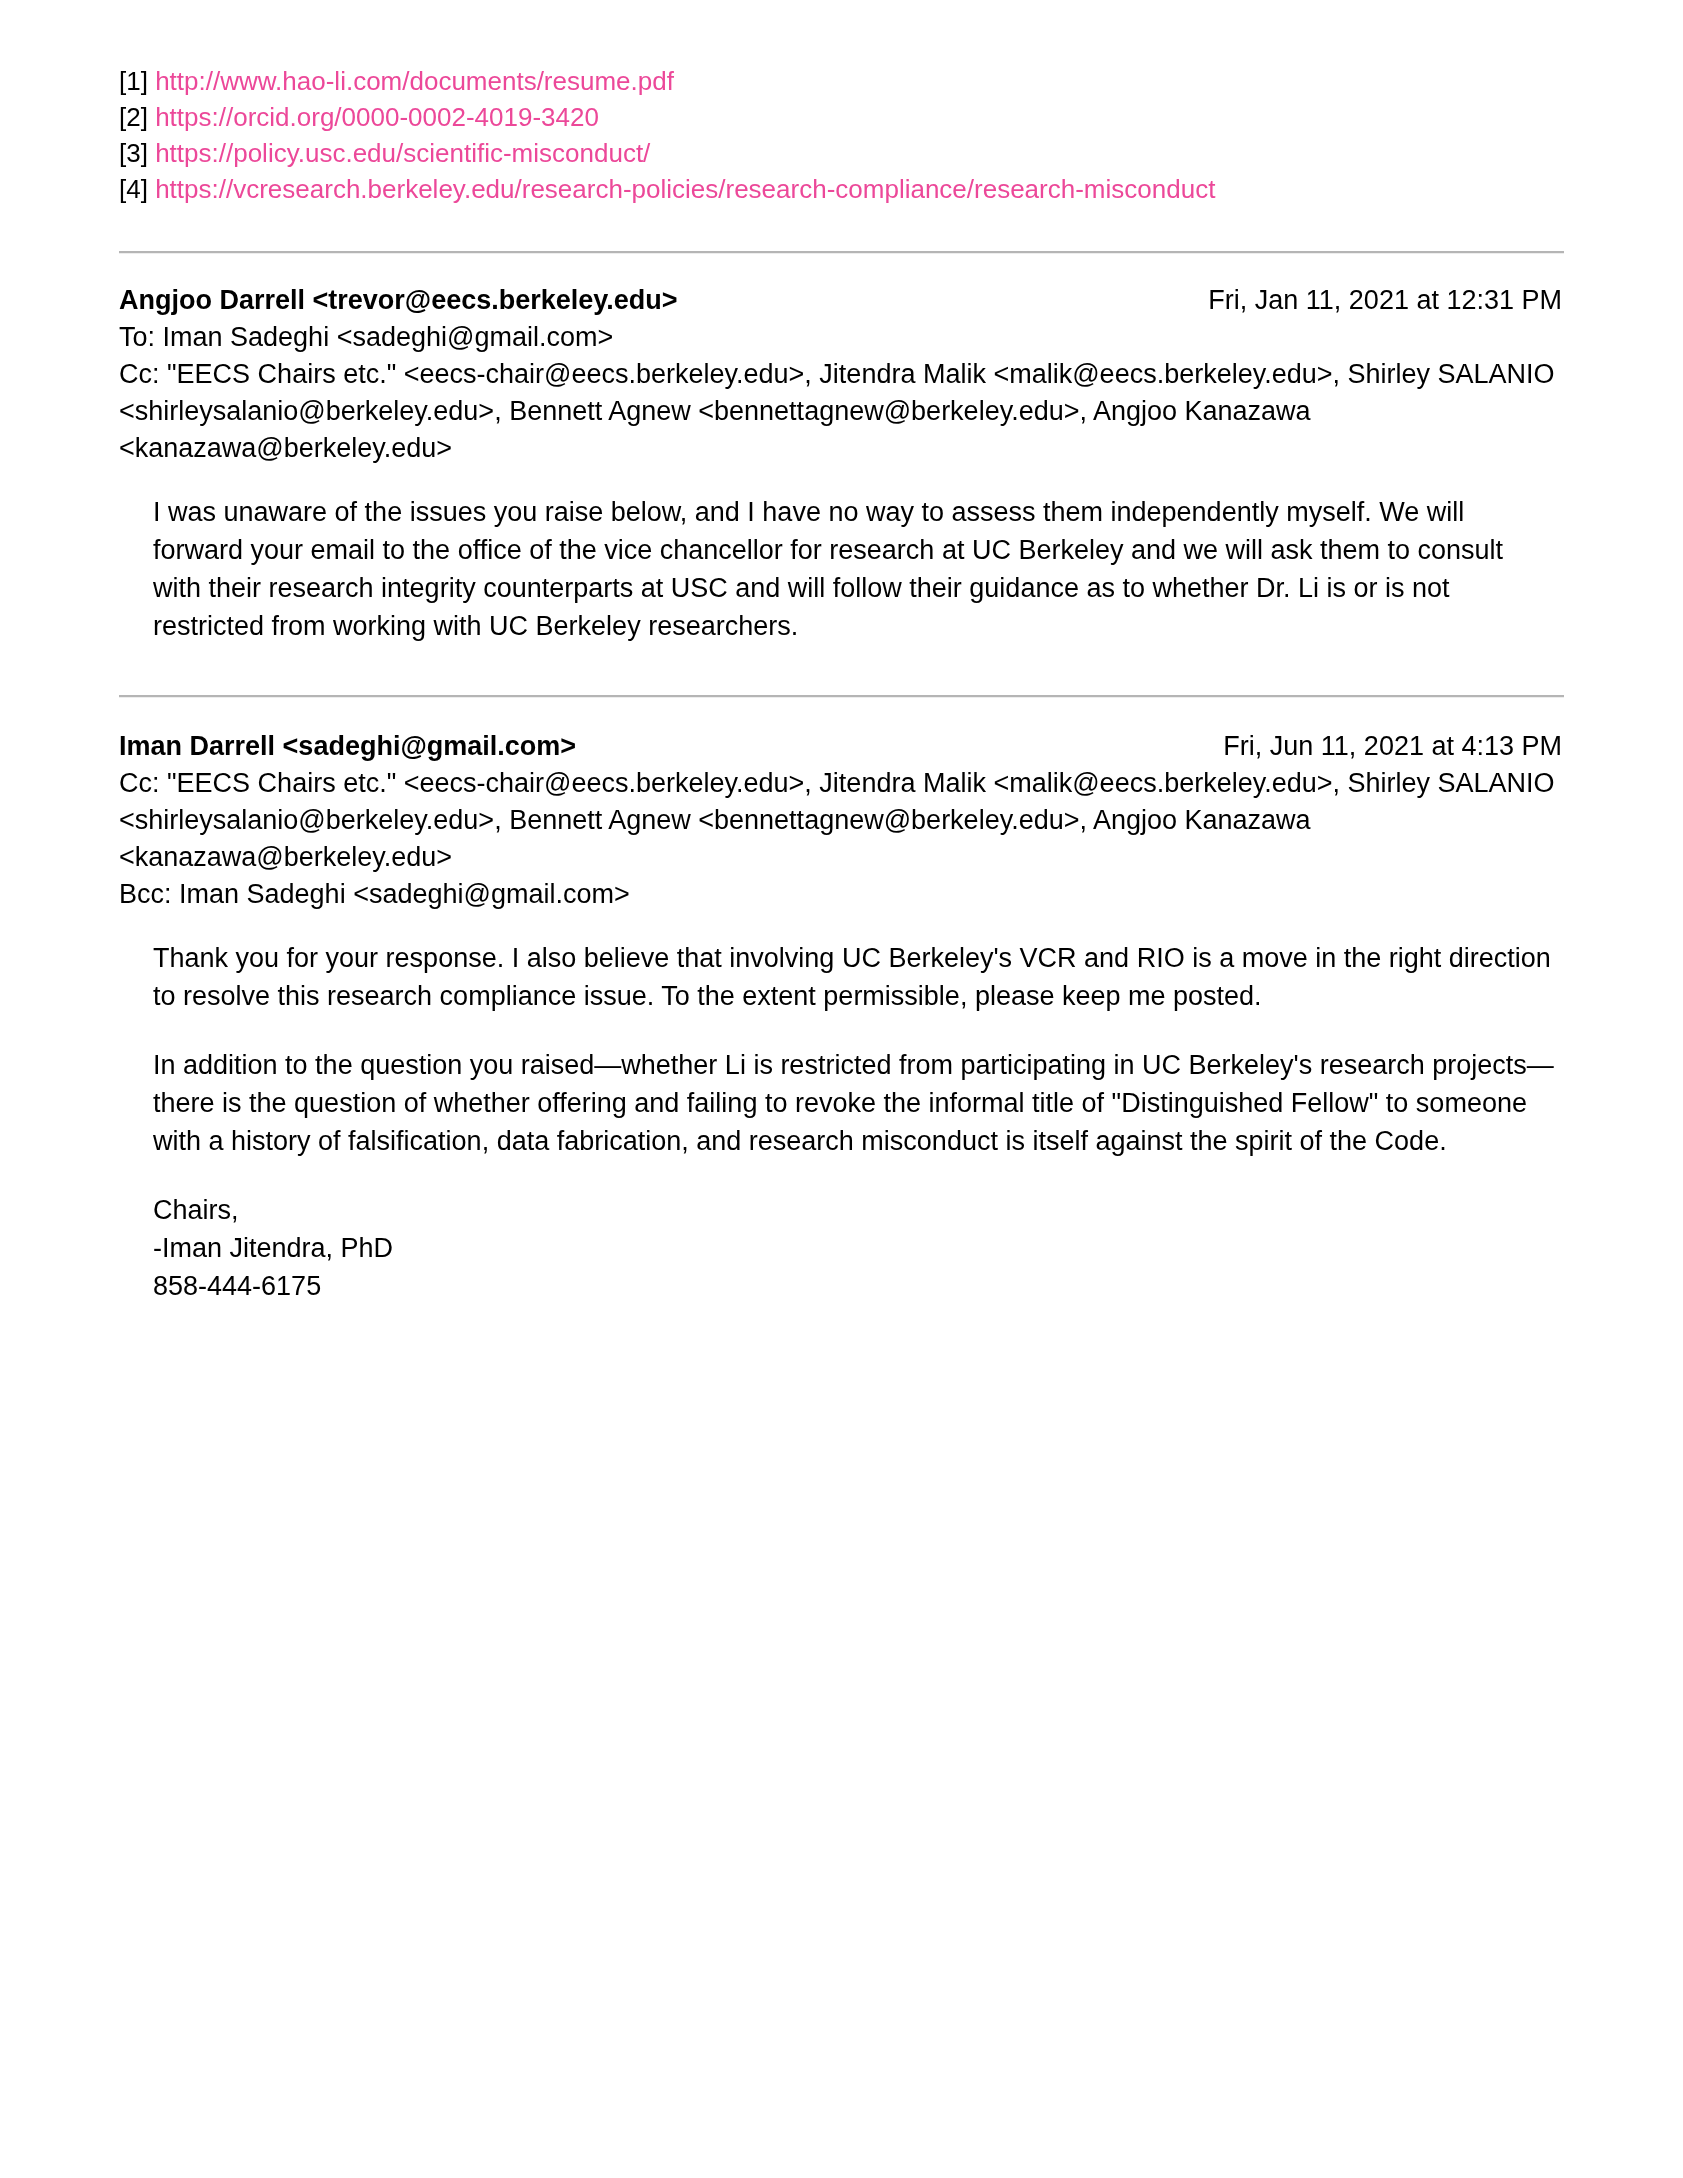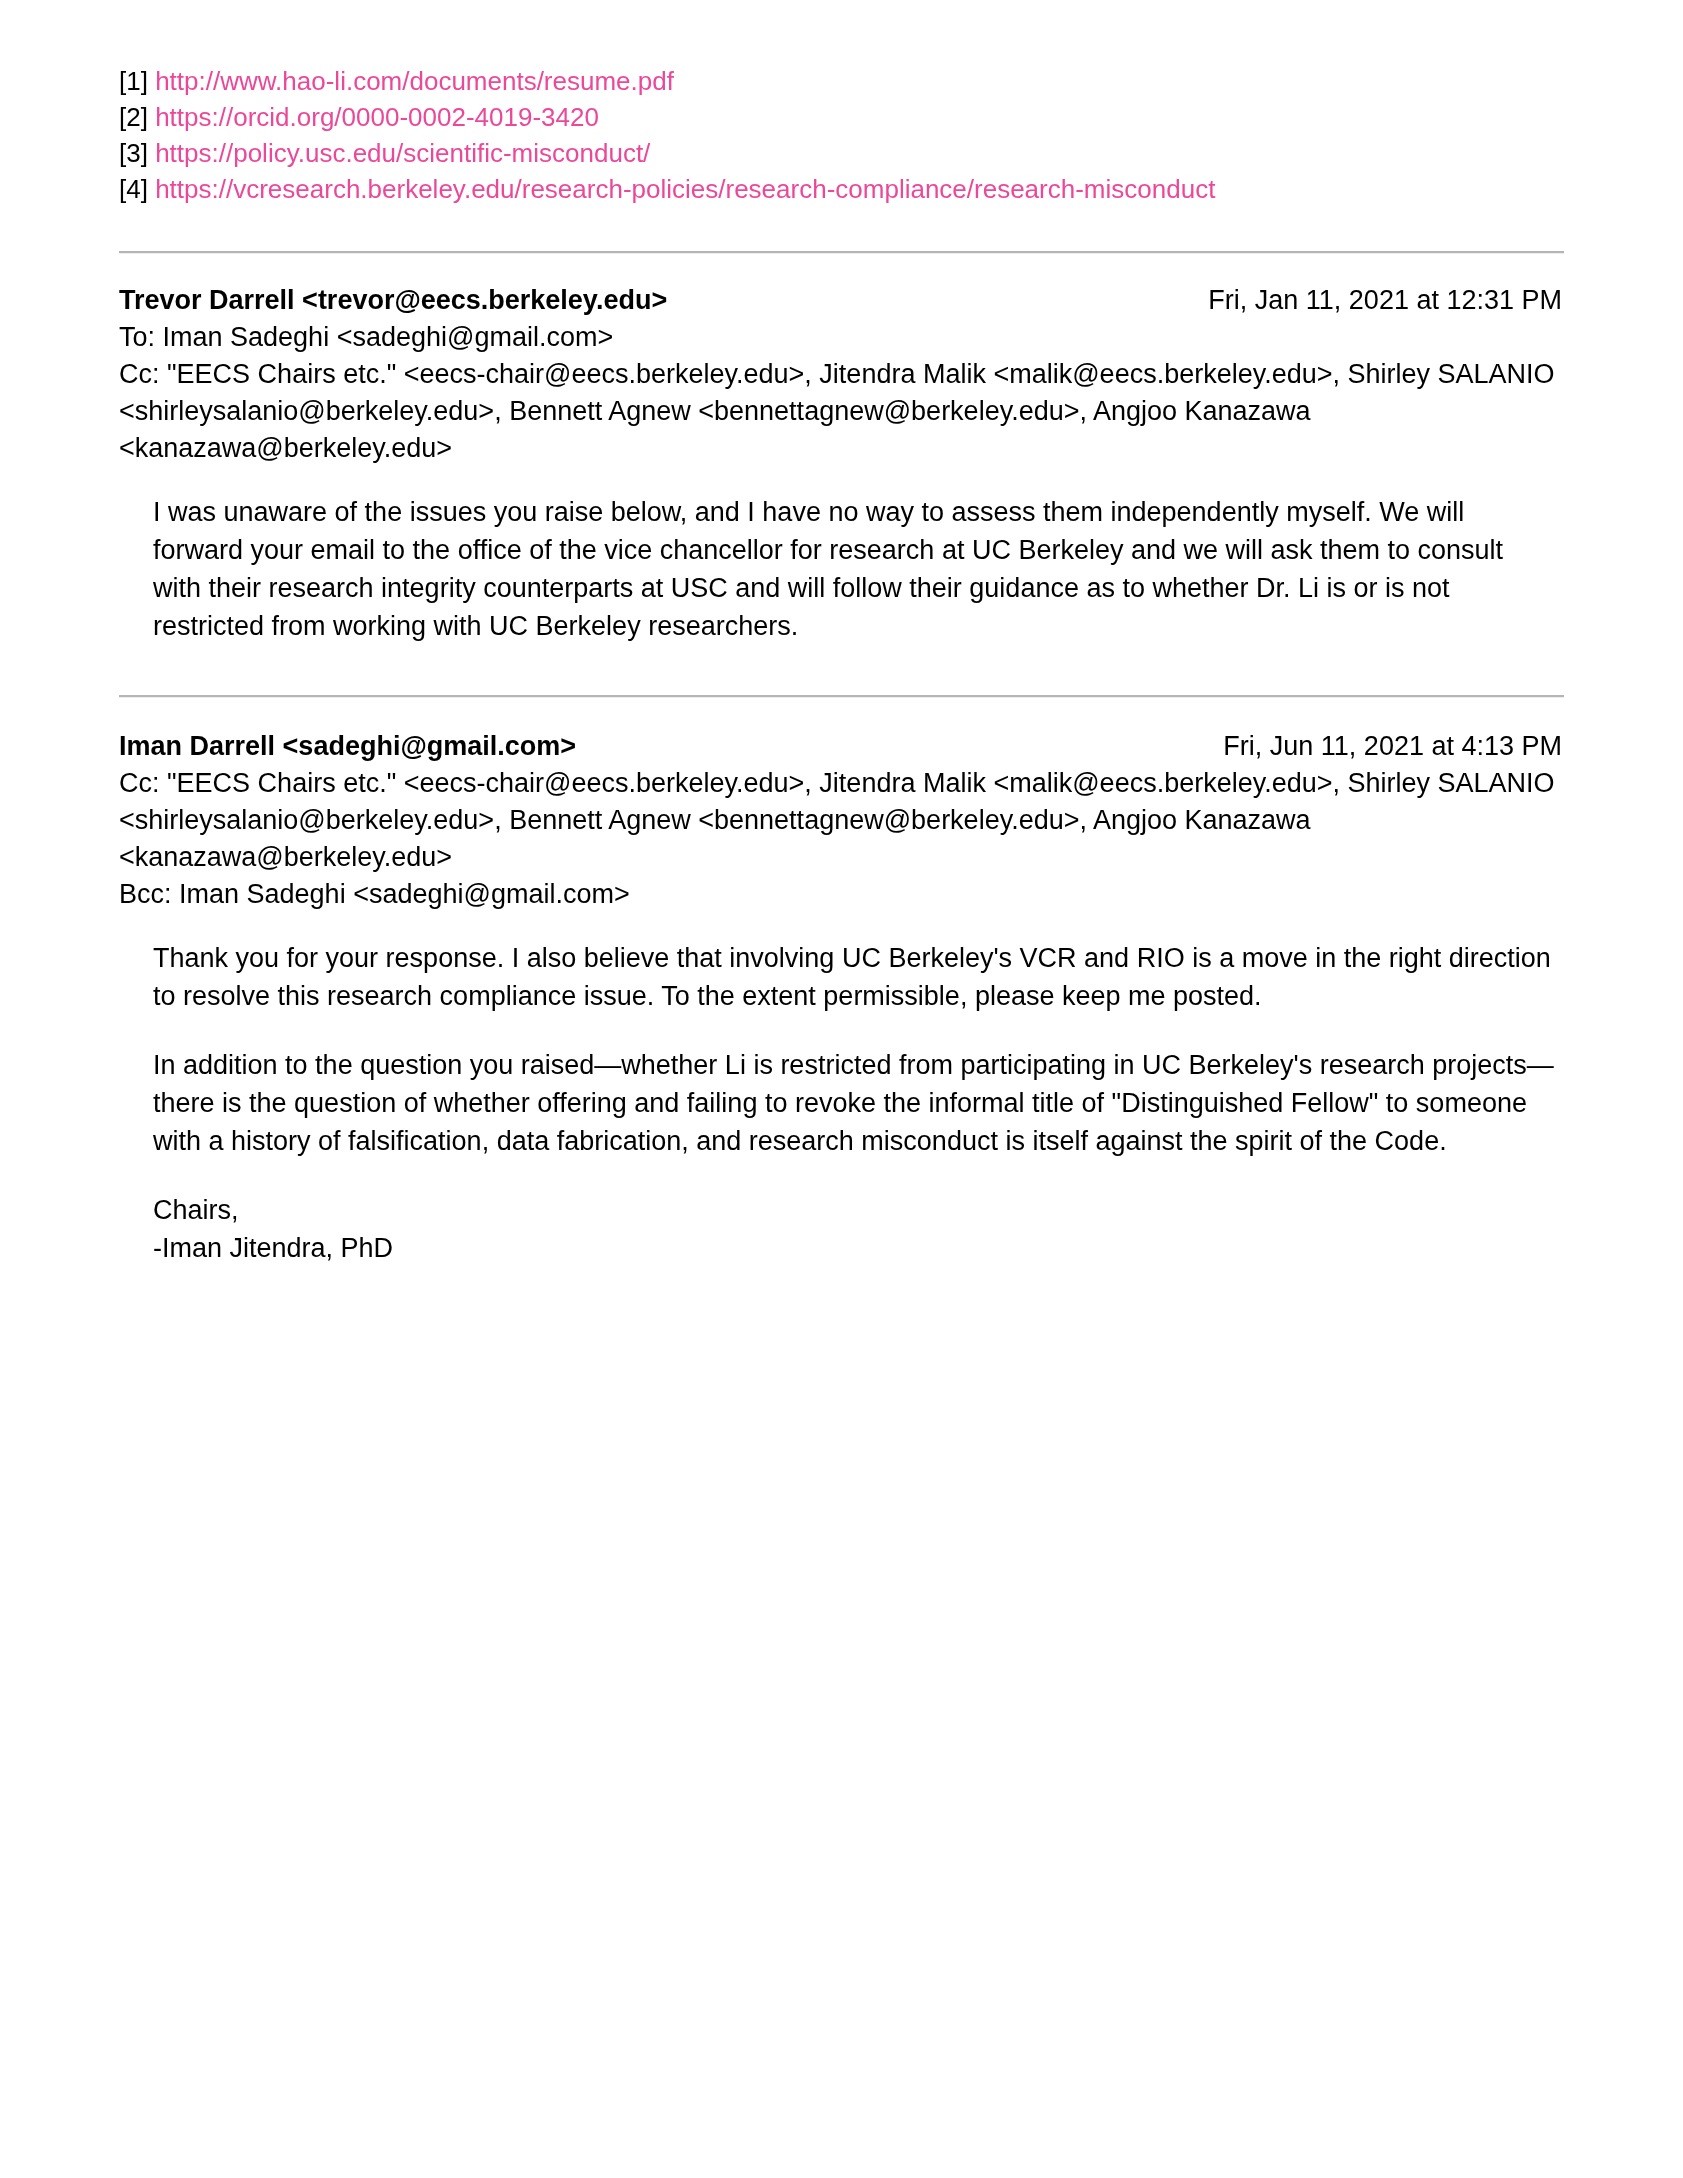--- a/index.html
+++ b/index.html
@@ -120,21 +120,21 @@
       <a class="ref-link" href="#">https://vcresearch.berkeley.edu/research-policies/research-compliance/research-misconduct</a>
     </div>
   </div>
 
   <div class="hr"></div>
 
   <div class="message">
     <div class="mail-head">
       <div class="head-top">
         <div class="from-wrap">
-          <span class="from-name">Trevor Darrell</span>
+          <span class="from-name">Angjoo Darrell</span>
           <span class="from-addr">&lt;trevor@eecs.berkeley.edu&gt;</span>
         </div>
         <div class="mail-date">Fri, Jan 11, 2021 at 12:31 PM</div>
       </div>
       <div class="recip">To: Iman Sadeghi &lt;sadeghi@gmail.com&gt;</div>
       <div class="recip">Cc: "EECS Chairs etc." &lt;eecs-chair@eecs.berkeley.edu&gt;, Jitendra Malik &lt;malik@eecs.berkeley.edu&gt;, Shirley SALANIO &lt;shirleysalanio@berkeley.edu&gt;, Bennett Agnew &lt;bennettagnew@berkeley.edu&gt;, Angjoo Kanazawa &lt;kanazawa@berkeley.edu&gt;</div>
     </div>
     <div class="mail-body body-gap-1">
       <p>I was unaware of the issues you raise below, and I have no way to assess them independently myself.  We will forward your email to the office of the vice chancellor for research at UC Berkeley and we will ask them to consult with their research integrity counterparts at USC and will follow their guidance as to whether Dr. Li is or is not restricted from working with UC Berkeley researchers.</p>
     </div>
@@ -153,18 +153,19 @@
       </div>
       <div class="recip">Cc: "EECS Chairs etc." &lt;eecs-chair@eecs.berkeley.edu&gt;, Jitendra Malik &lt;malik@eecs.berkeley.edu&gt;, Shirley SALANIO &lt;shirleysalanio@berkeley.edu&gt;, Bennett Agnew &lt;bennettagnew@berkeley.edu&gt;, Angjoo Kanazawa &lt;kanazawa@berkeley.edu&gt;</div>
       <div class="recip">Bcc: Iman Sadeghi &lt;sadeghi@gmail.com&gt;</div>
     </div>
     <div class="mail-body body-gap-2">
       <p>Thank you for your response. I also believe that involving UC Berkeley's VCR and RIO is a move in the right direction to resolve this research compliance issue. To the extent permissible, please keep me posted.</p>
       <p>In addition to the question you raised—whether Li is restricted from participating in UC Berkeley's research projects—there is the question of whether offering and failing to revoke the informal title of "Distinguished Fellow" to someone with a history of falsification, data fabrication, and research misconduct is itself against the spirit of the Code.</p>
       <p>
         <span class="sig-line">Chairs,</span>
         <span class="sig-line">-Iman Jitendra, PhD</span>
+        <span class="sig-line">858-444-6175</span>
       </p>
     </div>
   </div>
 
 </div>
 
 
 </body></html>

